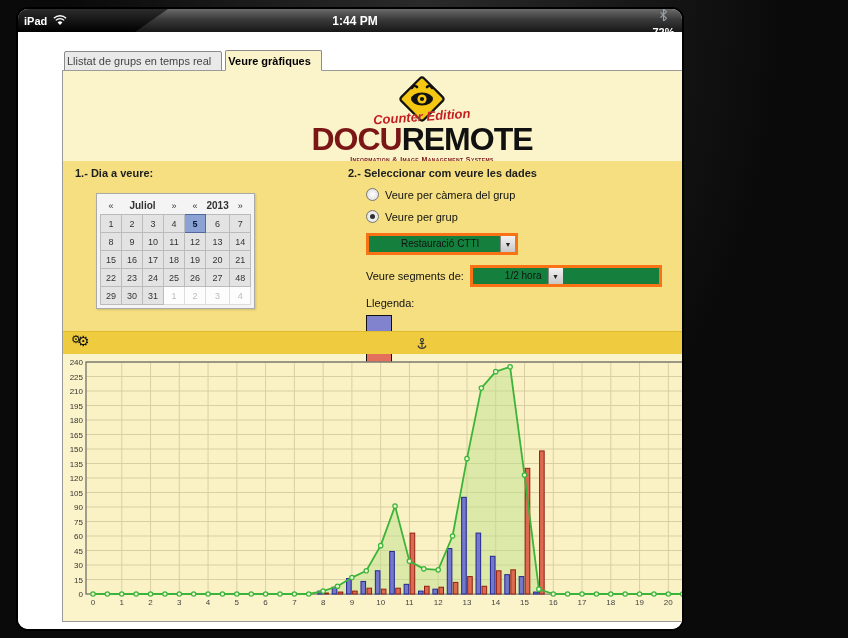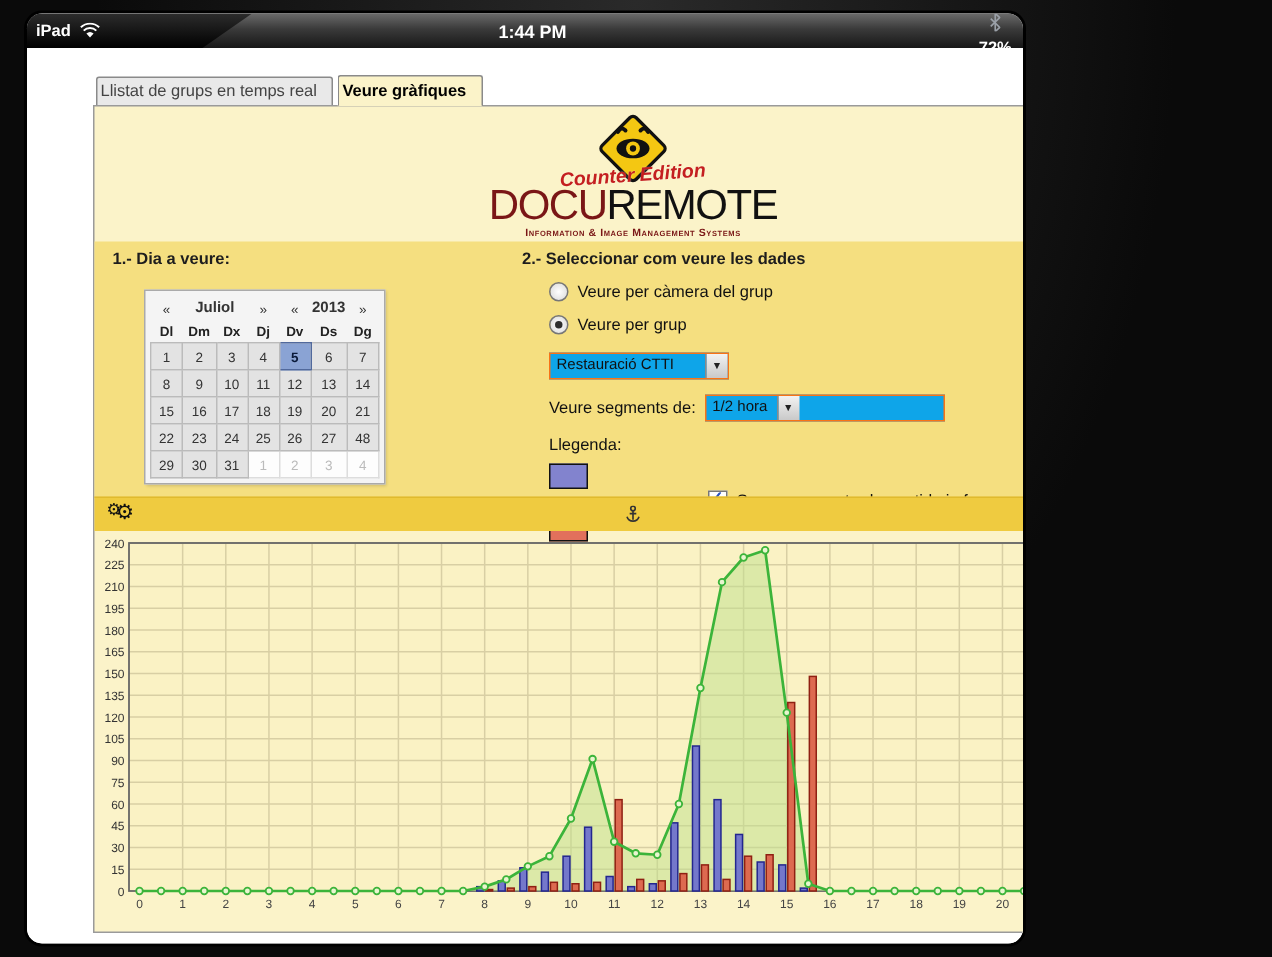--- a/index.html
+++ b/index.html
@@ -45,21 +45,21 @@
     border:1px solid #9a9a9a;background:#fbf3c9;box-sizing:border-box;z-index:2;
   }
   
   .logo-wrap{position:absolute;left:0;top:4px;width:100%;height:86px;display:flex;flex-direction:column;align-items:center;}
   .logo-sign{position:relative;height:46px;width:140px;display:flex;justify-content:center;}
   .counter-edition{
     font-size:13px;font-weight:bold;font-style:italic;color:#c41f1f;
     transform:rotate(-4deg);margin-top:-12px;position:relative;z-index:2;
     text-shadow:0 0 1px rgba(255,255,255,.6);
   }
-  .docuremote{font-size:28px;font-weight:normal;letter-spacing:-1px;line-height:1;margin-top:-1px;}
+  .docuremote{font-size:32px;font-weight:bold;letter-spacing:-1px;line-height:1;margin-top:-1px;}
   .docuremote .d1{color:#7a1616;}
   .docuremote .d2{color:#111;}
   .logo-subtitle{font-size:7px;color:#7a1616;font-weight:bold;letter-spacing:.4px;margin-top:1px;font-variant:small-caps;}
   
   .form-band{position:absolute;left:0;top:90px;width:100%;height:170px;background:#f5df80;}
   .section-title{font-size:11px;font-weight:bold;color:#1d1d1d;}
   .day-col{position:absolute;left:12px;top:6px;width:260px;}
   .cal{
     margin:14px 0 0 21px;background:#f4f4f4;border:1px solid #aaa;padding:3px;
     display:inline-block;box-shadow:1px 1px 2px rgba(0,0,0,.15);
@@ -71,22 +71,22 @@
   .cal td{font-size:9px;text-align:center;width:18px;height:15px;border:1px solid #bbb;background:#e3e3e3;color:#333;}
   .cal td.other{background:#fdfdfd;color:#bbb;border-color:#ddd;}
   .cal td.selected{background:#8fa8d8;background:#8aa3d4;border-color:#51699c;color:#0a1a3a;font-weight:bold;}
   .cal .hdr-row td{border:none;background:#f4f4f4;}
   
   .opt-col{position:absolute;left:285px;top:6px;width:430px;}
   .radio-row{display:flex;align-items:center;gap:6px;margin:9px 0 0 18px;font-size:11px;color:#111;}
   .radio{width:11px;height:11px;border-radius:50%;border:1px solid #777;background:radial-gradient(#fff,#d8d8d8);position:relative;}
   .radio.checked::after{content:"";position:absolute;left:3px;top:3px;width:5px;height:5px;border-radius:50%;background:#2e2e2e;}
   .select{
-    display:inline-flex;align-items:stretch;border:1px solid #f97316;background:#0ea5e9;height:16px;
-    font-size:10px;color:#111;
+    display:inline-flex;align-items:stretch;border:3px solid #f97316;background:#15803d;height:16px;
+    font-size:10px;color:#111;padding-left:28px;
   }
   .select .val{padding:2px 6px 0 4px;white-space:nowrap;}
   .select .btn{width:14px;background:linear-gradient(#f2f2f2,#c9c9c9);border-left:1px solid #8a8a8a;display:flex;align-items:center;justify-content:center;font-size:7px;color:#222;}
   .sel-row1{margin:10px 0 0 18px;}
   .sel-row1 .select{width:118px;justify-content:space-between;}
   .sel-row2{margin:10px 0 0 18px;display:flex;align-items:center;gap:6px;font-size:11px;color:#111;}
   .sel-row2 .select{width:158px;justify-content:flex-start;}
   .legend-title{margin:10px 0 0 18px;font-size:11px;color:#111;}
   .legend-zone{display:flex;margin:6px 0 0 18px;}
   .swatch{width:24px;height:15px;border:1px solid #111;display:block;}
@@ -173,29 +173,20 @@
           <div class="cal">
             <table id="cal-table">
                 <tbody>
                   <tr class="hdr-row">
                     <td class="nav">«</td>
                     <td class="monthname" colspan="2">Juliol</td>
                     <td class="nav">»</td>
                     <td class="nav">«</td>
                     <td class="yearname">2013</td>
                     <td class="nav">»</td>
-                  </tr>
-                  <tr>
-                    <th>Dl</th>
-                    <th>Dm</th>
-                    <th>Dx</th>
-                    <th>Dj</th>
-                    <th>Dv</th>
-                    <th>Ds</th>
-                    <th>Dg</th>
                   </tr>
                   <tr>
                     <td class="">1</td>
                     <td class="">2</td>
                     <td class="">3</td>
                     <td class="">4</td>
                     <td class="selected">5</td>
                     <td class="">6</td>
                     <td class="">7</td>
                   </tr>

